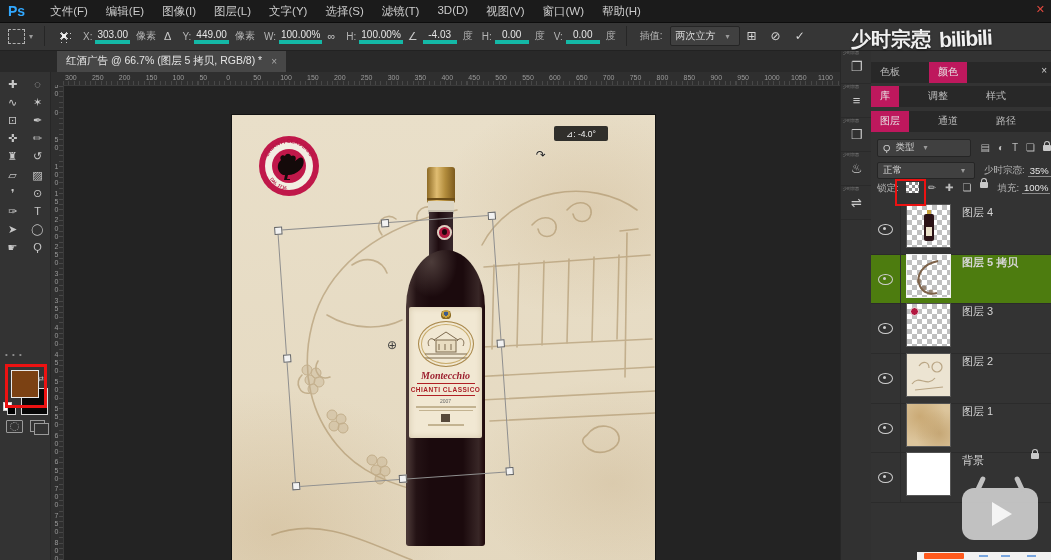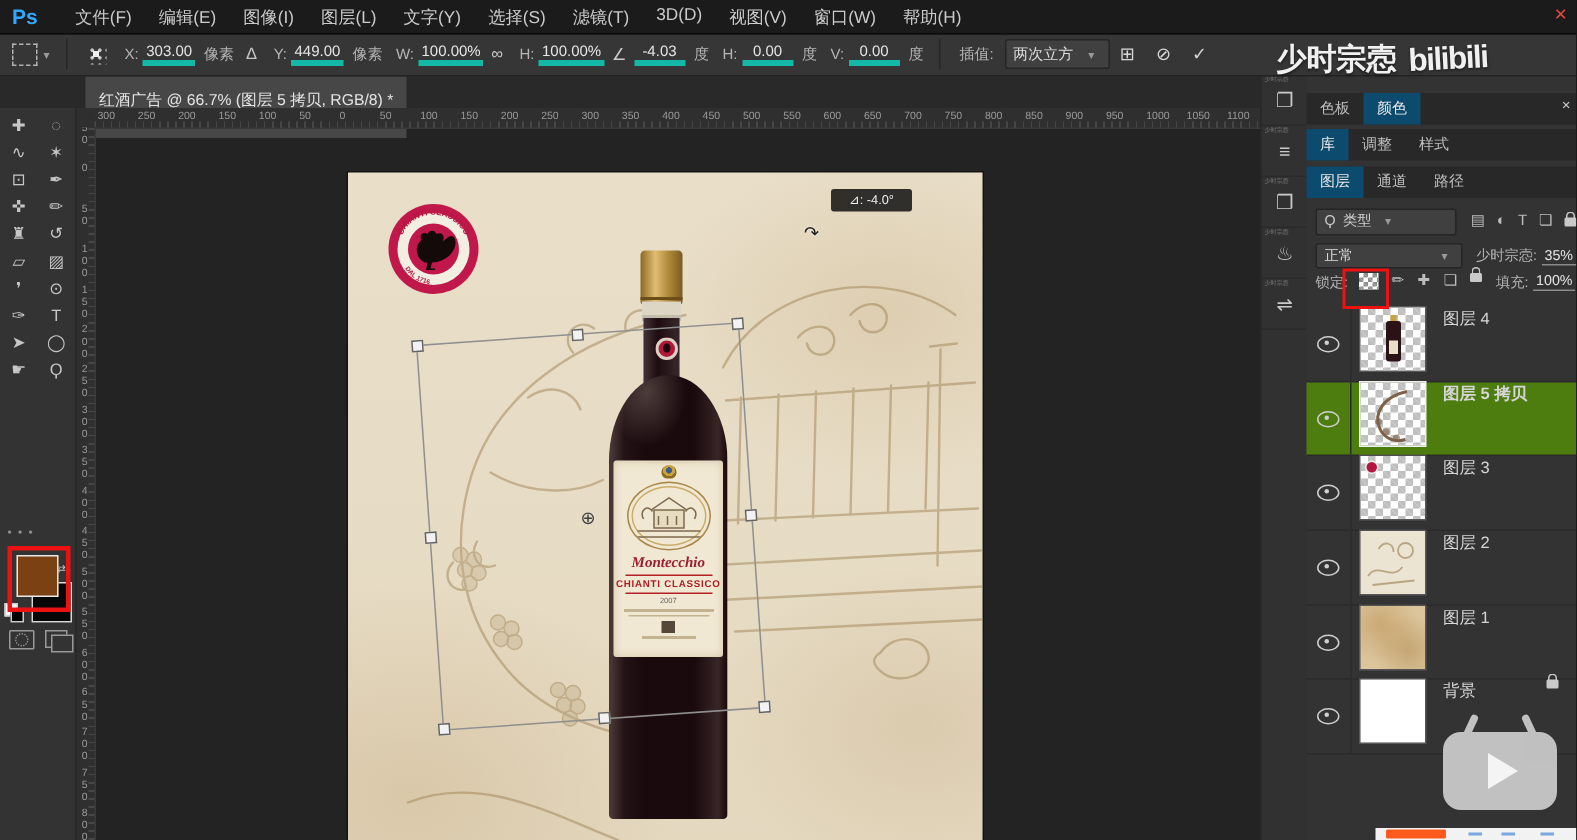--- a/index.html
+++ b/index.html
@@ -23,21 +23,21 @@
   .ob-label{color:#b5b5b5;margin:0 3px 0 6px;}
   .ob-value{color:#e6e6e6;border-bottom:4px solid #14b8a6;padding:0 2px;min-width:30px;text-align:center;}
   .ob-icon{color:#c9c9c9;margin:0 5px;font-size:11px;}
   .ob-select{background:#404040;border:1px solid #252525;border-radius:2px;color:#dedede;
              padding:2px 5px;display:flex;align-items:center;gap:6px;margin-left:4px;}
   .ob-commit{color:#d6d6d6;font-size:12px;margin:0 7px;}
   .workspace{position:absolute;left:948px;top:8px;font-size:10px;color:#8d8d8d;}
   
   .tabbar{position:absolute;left:0;top:50px;width:840px;height:22px;background:#292929;z-index:20;}
   .doc-tab{position:absolute;left:57px;top:0;height:22px;background:#474747;display:flex;align-items:center;
-           padding:10px 9px;font-size:10.5px;color:#e4e4e4;flex-direction:column;}
+           padding:0 9px;font-size:10.5px;color:#e4e4e4;}
   .doc-tab .tclose{margin-left:9px;color:#a9a9a9;font-size:10px;}
   
   .toolbar{position:absolute;left:0;top:72px;width:50px;height:488px;background:#333;border-right:1px solid #272727;z-index:21;}
   .tools{display:grid;grid-template-columns:25px 25px;padding-top:3px;}
   .tool{height:18.2px;display:flex;align-items:center;justify-content:center;}
   .tglyph{color:#c6c6c6;font-size:11px;line-height:1;}
   .more-dots{position:absolute;left:5px;top:278px;color:#8f8f8f;font-size:8px;letter-spacing:1px;}
   .bg-swatch{position:absolute;left:21px;top:316px;width:25px;height:25px;background:#070707;border:1px solid #d8d8d8;}
   .fg-swatch{position:absolute;left:11px;top:298px;width:26px;height:26px;background:#7b4113;border:1px solid #e9e9e9;}
   .swap-arrows{position:absolute;left:38px;top:303px;font-size:7px;color:#c0c0c0;}
@@ -117,23 +117,23 @@
              border-radius:2px;color:#f0f0f0;font-size:8.5px;display:flex;align-items:center;justify-content:center;z-index:10;padding:0 4px;}
   .rot-cursor{position:absolute;left:304px;top:33px;font-size:12px;color:#1c1c1c;z-index:10;
               text-shadow:0 0 2px rgba(255,255,255,.8);}
   
   .dockstrip{position:absolute;left:840px;top:50px;width:31px;height:510px;background:#313131;z-index:20;border-left:1px solid #272727;}
   .strip-cell{height:33px;border-bottom:1px solid #2a2a2a;display:flex;align-items:center;justify-content:center;position:relative;}
   .strip-glyph{color:#c9c9c9;font-size:13px;}
   .wm-micro{position:absolute;left:2px;top:0;font-size:4px;color:rgba(255,255,255,.33);white-space:nowrap;overflow:hidden;width:26px;}
   .panels{position:absolute;left:871px;top:50px;width:180px;height:510px;background:#333;z-index:20;}
   .prow{position:absolute;left:0;width:180px;}
-  .tabrow{background:#282828;height:21px;display:flex;align-items:flex-end;}
+  .tabrow{background:#282828;height:21px;display:flex;align-items:flex-end;gap:20px;}
   .ptab{padding:3px 9px 4px;font-size:10px;color:#bdbdbd;}
-  .ptab.active{background:#0c4a6e;color:#e8e8e8;}
+  .ptab.active{background:#be185d;color:#e8e8e8;}
   .panel-close{position:absolute;right:4px;top:3px;color:#cfcfcf;font-size:10px;}
   .rowA{top:12px;} .rowB{top:36px;} .rowC{top:61px;}
   .rowD{top:87px;height:21px;display:flex;align-items:center;}
   .search-pill{margin-left:6px;width:88px;height:16px;background:#404040;border:1px solid #252525;border-radius:2px;
                display:flex;align-items:center;font-size:9.5px;color:#cfcfcf;gap:5px;padding:0 5px;}
   .filter-icons{display:flex;align-items:center;gap:8px;margin-left:9px;color:#bdbdbd;font-size:10px;}
   .rowE{top:111px;height:19px;display:flex;align-items:center;font-size:9.5px;}
   .blend-select{margin-left:6px;width:86px;height:15px;background:#404040;border:1px solid #252525;border-radius:2px;
                 display:flex;align-items:center;justify-content:space-between;padding:0 5px;font-size:9.5px;color:#dedede;}
   .plabel{color:#b5b5b5;margin-left:9px;}

